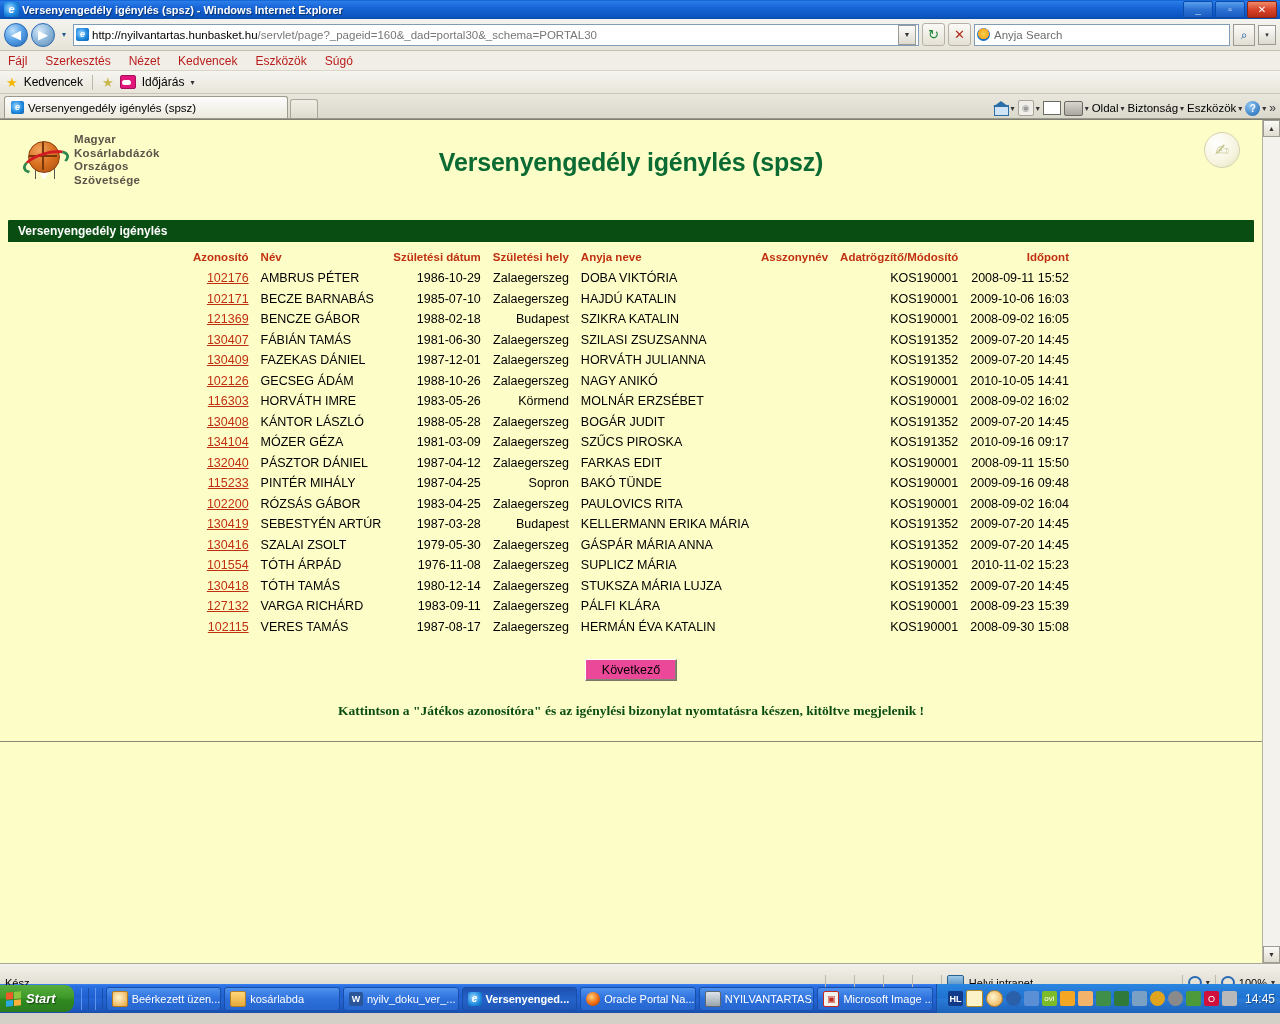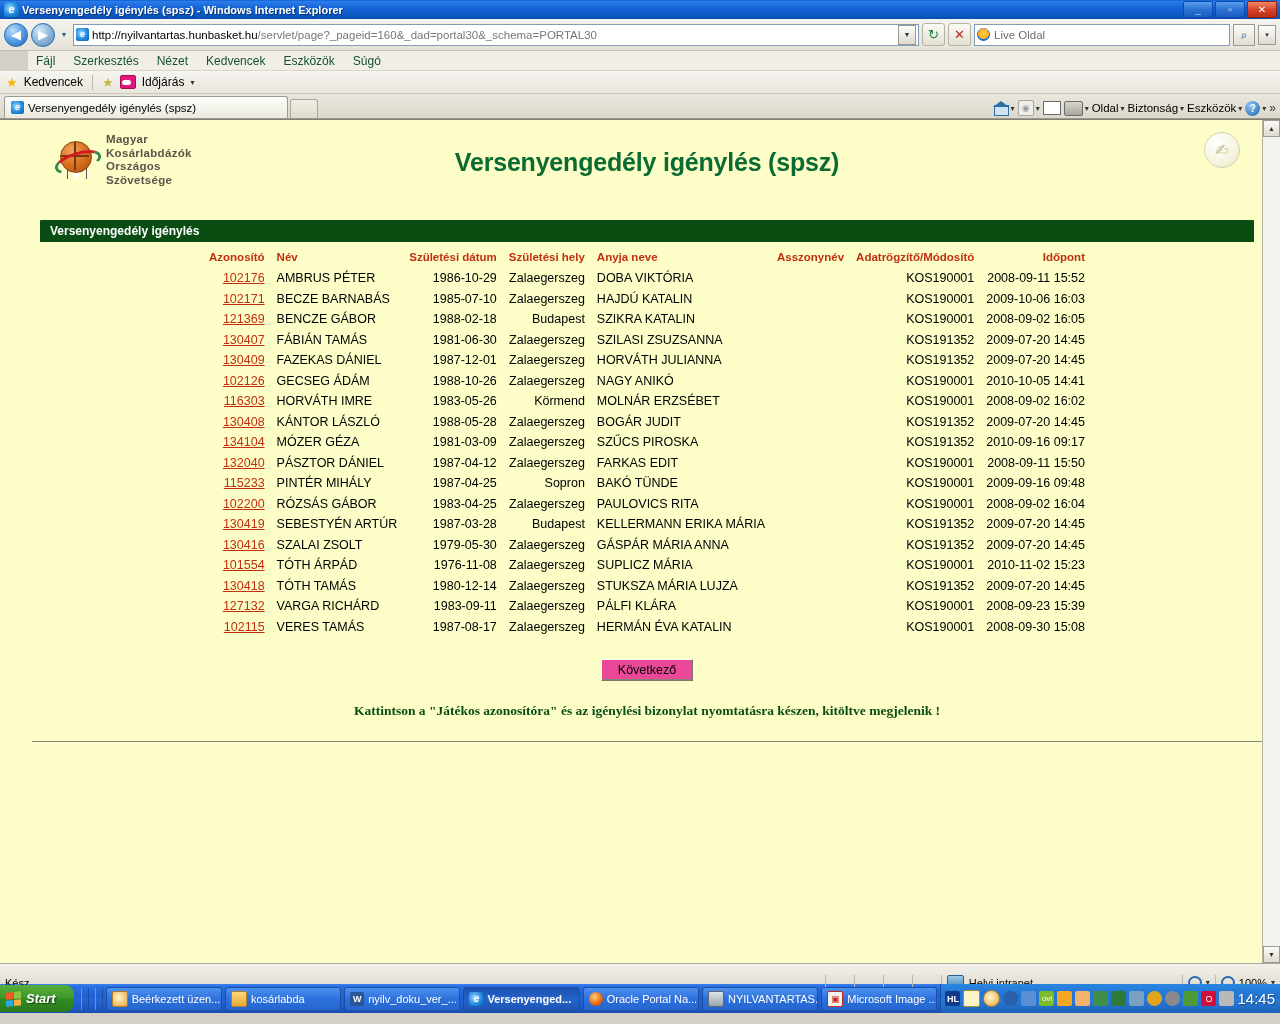--- a/index.html
+++ b/index.html
@@ -83,23 +83,22 @@
   #searchbox .ph{color:#6d6d6d;font-size:11.5px;}
   .srchgo{
     width:20px;height:20px;border:1px solid #9a9a94;
     background:linear-gradient(to bottom,#fcfbf8,#e2ded2);
     display:flex;align-items:center;justify-content:center;color:#1b5fa8;font-size:12px;
   }
 
   
   #menubar{
     height:19px;background:#f0eee6;display:flex;align-items:center;
-    padding-left:8px;gap:18px;font-size:12px;color:#14532d;
+    padding-left:8px;gap:18px;font-size:12px;color:#b91c1c;
     border-bottom:1px solid #d8d4c8;
-    margin-left:28px;
   }
   
   #favbar{
     height:22px;background:linear-gradient(to bottom,#f6f5f0,#e8e5da);
     display:flex;align-items:center;padding-left:6px;gap:6px;font-size:12px;
     border-bottom:1px solid #c9c5b8;
   }
   #favbar .sep{width:1px;height:15px;background:#bcb8ab;margin:0 3px;}
   .star{color:#f2b705;font-size:13px;line-height:1;}
   .star2{color:#c8b84a;font-size:13px;line-height:1;}
@@ -145,21 +144,21 @@
   .mailic{width:16px;height:12px;background:#fff;border:1px solid #6b6b66;}
   .printic{width:17px;height:13px;background:linear-gradient(to bottom,#d8d6cf,#a8a69e);border:1px solid #6b6b66;border-radius:2px;}
   .helpic{width:15px;height:15px;border-radius:50%;background:radial-gradient(circle at 35% 30%,#8fc6f2,#1663b4);color:#fff;font-size:10px;font-weight:bold;display:flex;align-items:center;justify-content:center;}
 
   
   #viewport{
     position:relative;height:843px;background:#fdfdc8;
     border-top:1px solid #7f7f74;
     display:flex;
   }
-  #page{flex:1;position:relative;overflow:hidden;background:#fdfdc8;padding-left:32px;}
+  #page{flex:1;position:relative;overflow:hidden;background:#fdfdc8;}
   #vscroll{
     width:17px;background:#f0efe9;border-left:1px solid #b5b2a6;
     display:flex;flex-direction:column;
   }
   .sbbtn{height:17px;background:linear-gradient(to bottom,#fbfaf6,#dedbd0);border:1px solid #9e9b90;
     display:flex;align-items:center;justify-content:center;font-size:7px;color:#333;box-sizing:border-box;}
   .sbtrack{flex:1;background:#f3f2ec;}
 
   .pagehead{height:100px;position:relative;background:#fdfdc8;}
   .logo{position:absolute;left:22px;top:13px;display:flex;align-items:center;gap:10px;}
@@ -269,25 +268,25 @@
   }
   .taskitem.active{background:linear-gradient(to bottom,#1c51b0,#2663c9 50%,#1d55b6);font-weight:bold;}
   .tico{width:14px;height:14px;flex:0 0 auto;border-radius:2px;}
   .tico.mail{background:radial-gradient(circle at 40% 40%,#fff6cf,#e8a33d);border:1px solid #b97c1b;}
   .tico.folder{background:linear-gradient(to bottom,#ffd97a,#e8a83a);border:1px solid #b5802a;}
   .tico.word{background:#2a5699;color:#fff;font-size:9px;font-weight:bold;display:flex;align-items:center;justify-content:center;}
   .tico.ie{background:radial-gradient(circle at 40% 40%,#9fd8ff,#1f8ae0 60%,#0b5ba8);color:#fff;font-size:10px;font-style:italic;font-weight:bold;display:flex;align-items:center;justify-content:center;line-height:14px;}
   .tico.ff{background:radial-gradient(circle at 40% 35%,#ffd17a,#f06a12 55%,#8e3b06);border-radius:50%;}
   .tico.rdp{background:linear-gradient(to bottom,#dfe4ea,#9aa4ad);border:1px solid #60686f;}
   .tico.img{background:#f2f2ef;border:1px solid #c22a1e;color:#c22a1e;font-size:9px;display:flex;align-items:center;justify-content:center;}
-  #tray{margin-left:auto;display:flex;align-items:center;gap:3px;padding:0 5px 0 4px;height:29px;
+  #tray{margin-left:auto;display:flex;align-items:center;gap:3px;padding:0 5px 0 11px;height:29px;
     background:linear-gradient(to bottom,#2a86e0 0%,#1f72d0 48%,#2a7bd8 52%,#1a62ba 100%);
     border-left:1px solid #1550a4;}
   .tray-ic{width:15px;height:15px;border-radius:2px;}
-  #clock{color:#fff;font-size:15px;text-shadow:1px 1px 1px rgba(0,0,0,.4);}
+  #clock{color:#fff;font-size:12px;margin-left:5px;text-shadow:1px 1px 1px rgba(0,0,0,.4);}
 </style>
 </head>
 <body>
 
 <div id="titlebar">
   <span class="ie-ico">e</span>
   <span class="cap">Versenyengedély igénylés (spsz) - Windows Internet Explorer</span>
   <span class="winbtns">
     <span class="winbtn">_</span>
     <span class="winbtn">▫</span>
@@ -305,21 +304,21 @@
     <span class="addrdrop">▼</span>
   </span>
   <span class="tbbtn box">
       <span style="color:#1d8a3a;">↻</span>
     </span>
   <span class="tbbtn box">
       <span style="color:#b02a1a;">✕</span>
     </span>
   <span id="searchbox">
     <span class="bing"></span>
-    <span class="ph">Live Oldal</span>
+    <span class="ph">Anyja Search</span>
   </span>
   <span class="srchgo">⌕</span>
   <span class="addrdrop">▾</span>
 </div>
 
 <div id="menubar">
   <span>Fájl</span>
   <span>Szerkesztés</span>
   <span>Nézet</span>
   <span>Kedvencek</span>

